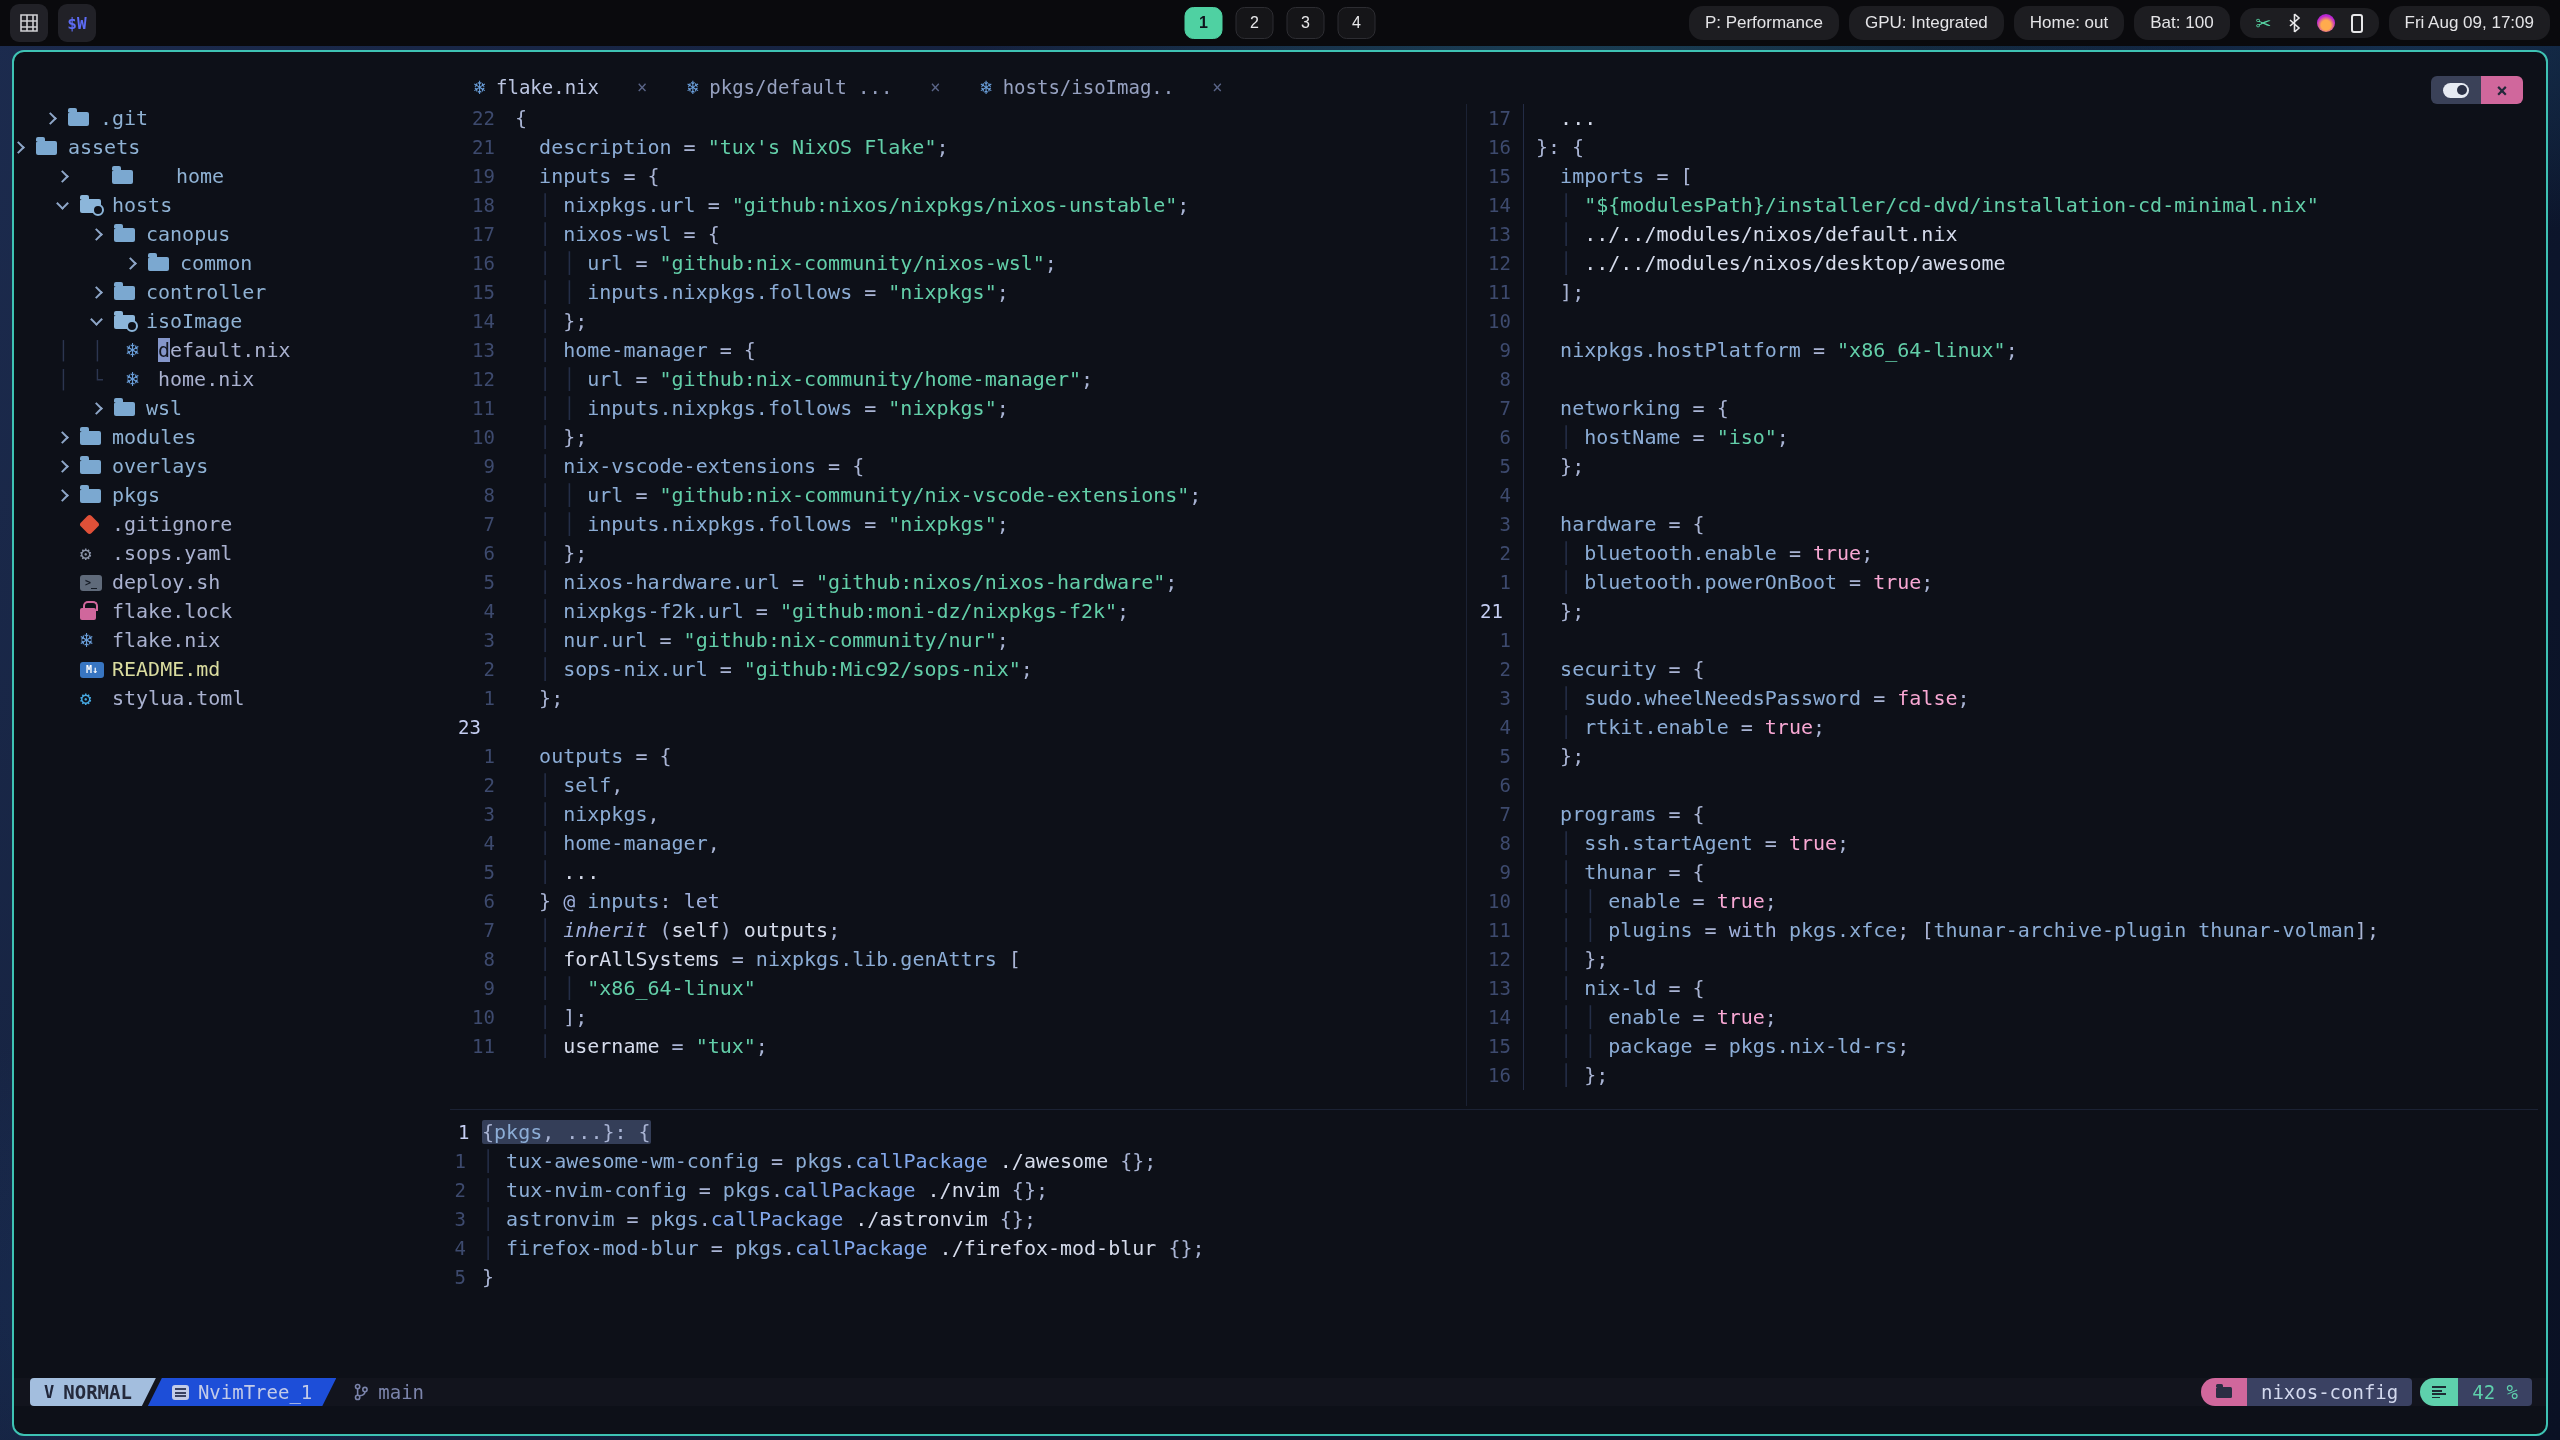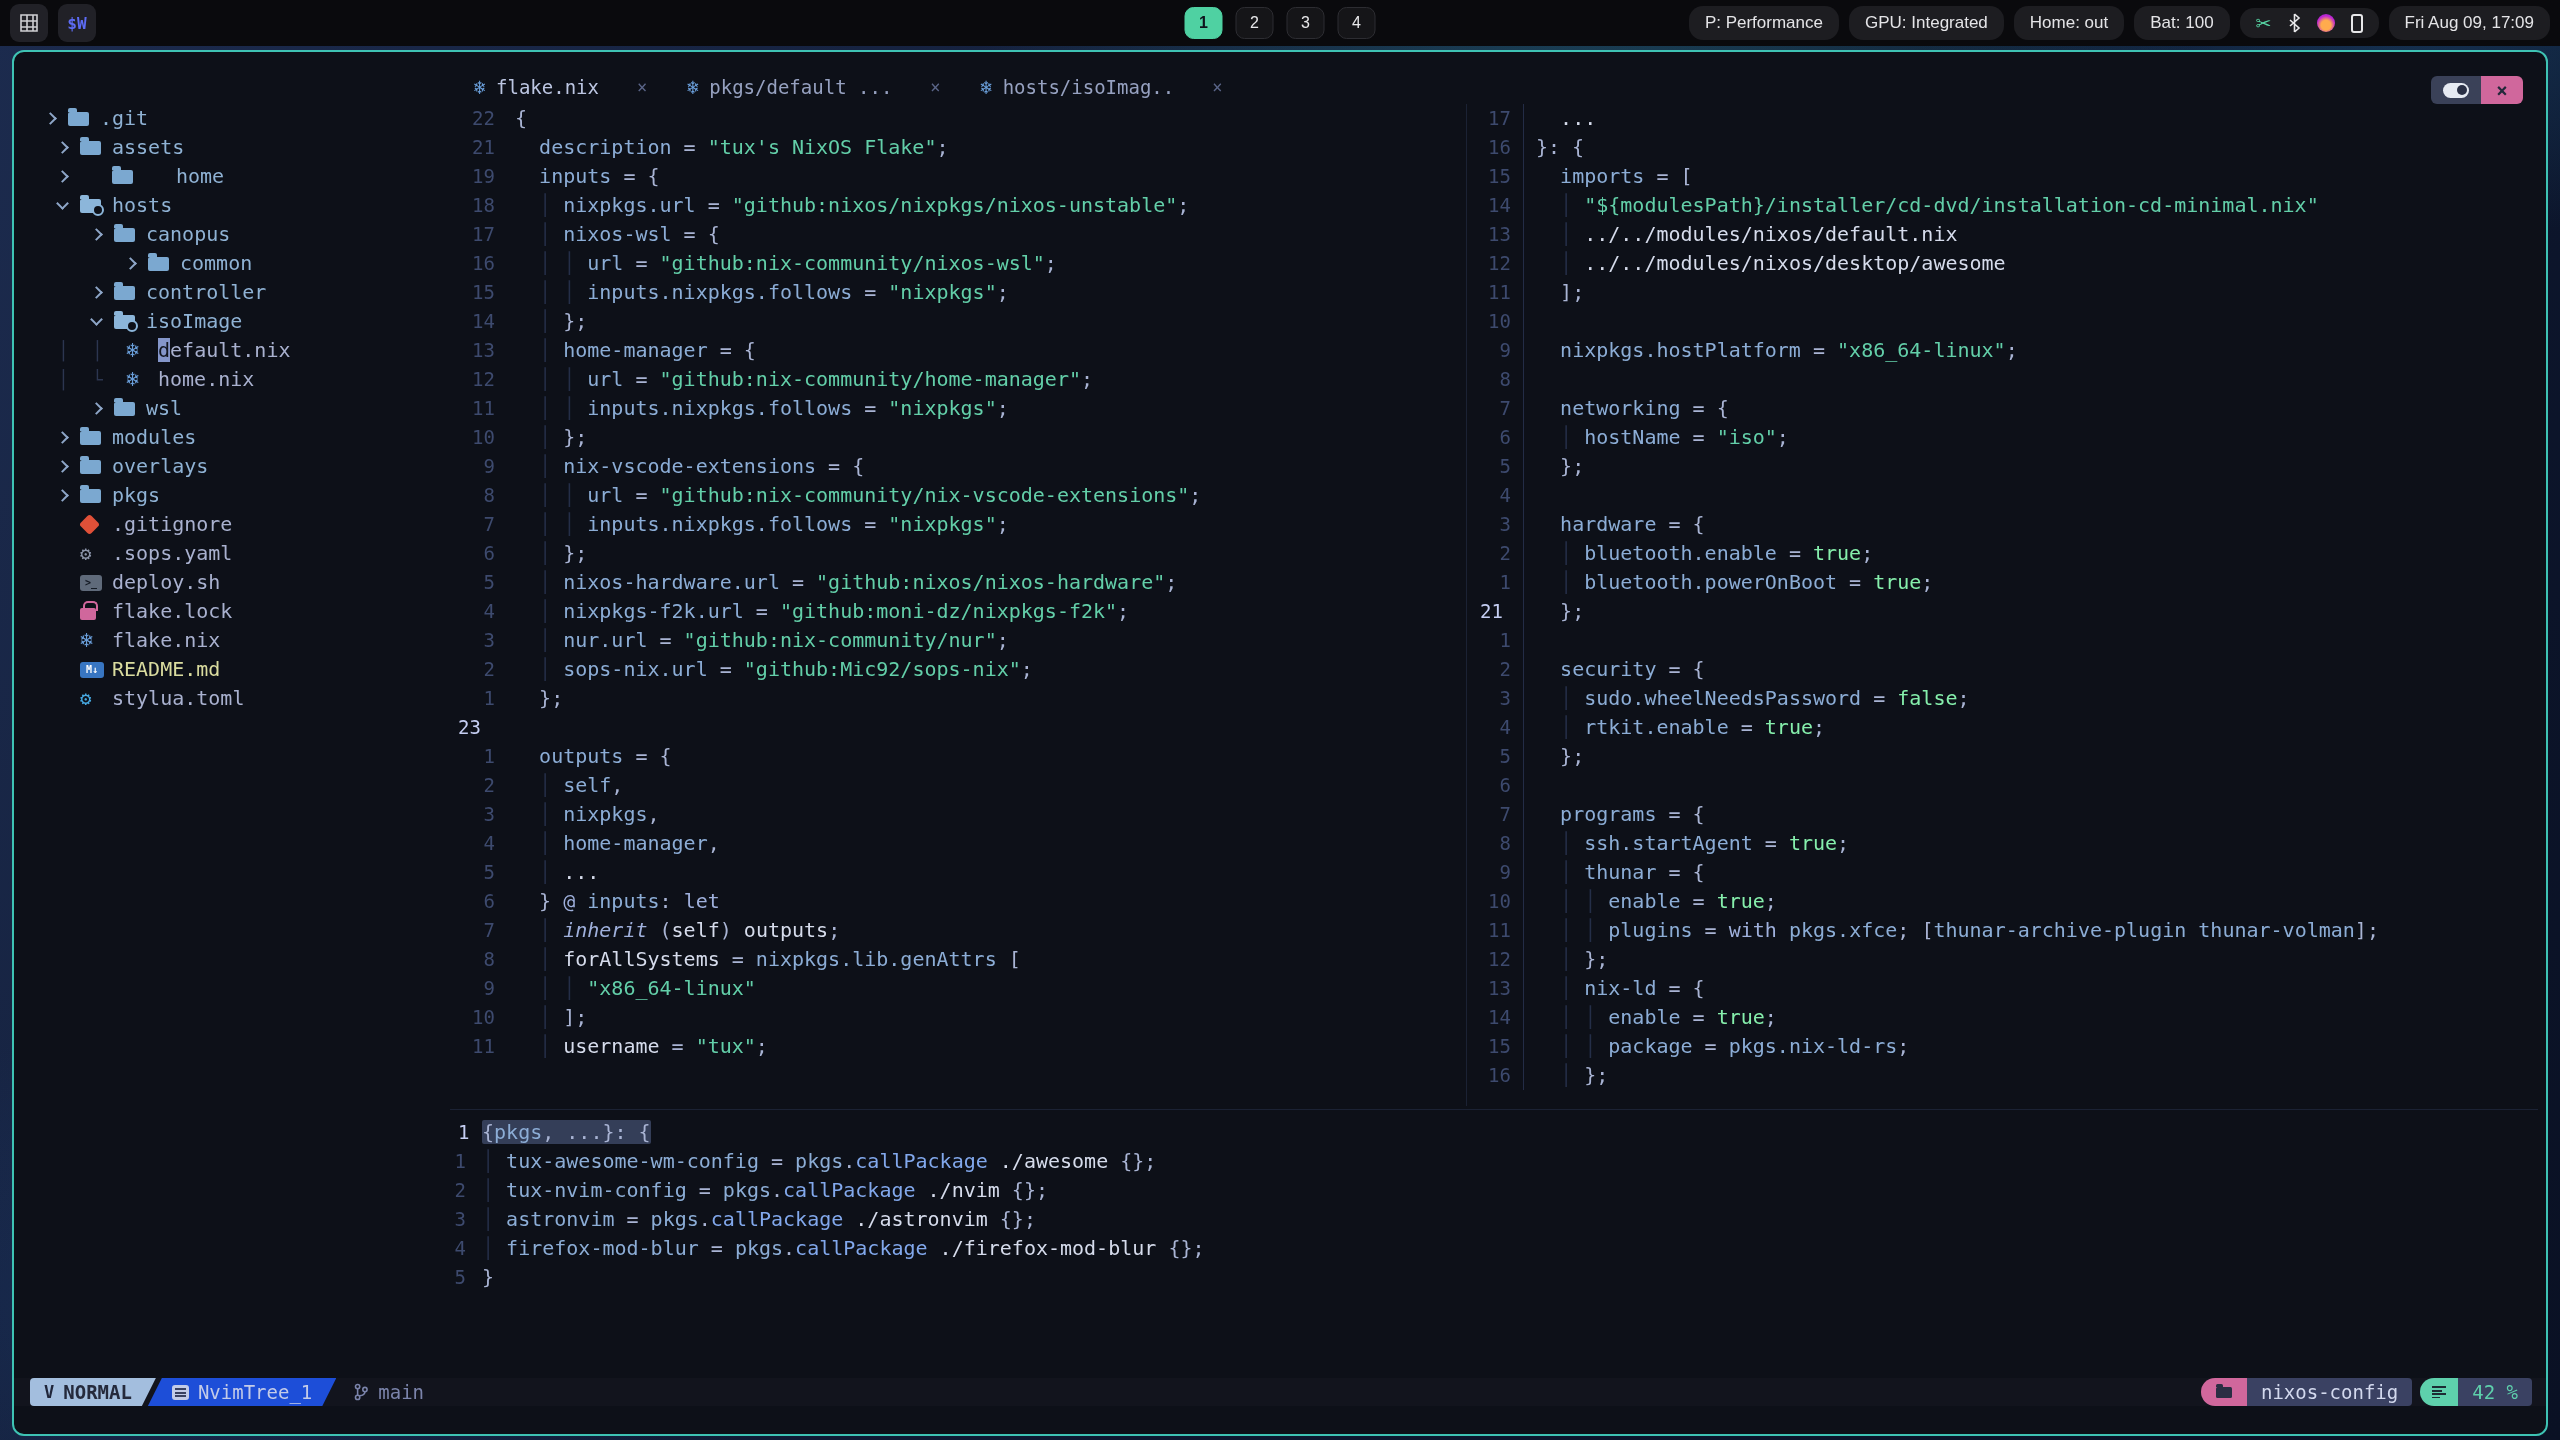--- a/index.html
+++ b/index.html
@@ -81,21 +81,21 @@
 .ln.cur{text-align:left;padding-left:8px;color:#c5cef2}
 .pane-main .ct,.pane-bottom .ct{padding-left:8px}
 .pane-right .ct{padding-left:12px}
 .ct{flex:1}
 .tk-pn{color:#a9b4d4}
 .tk-id{color:#8cadd6}
 .tk-st{color:#63cfa9}
 .tk-tx{color:#d6dcec}
 .tk-kw{color:#9fb0dc}
 .tk-kwi{color:#9fb0dc;font-style:italic}
-.tk-bo{color:#86efac}
+.tk-bo{color:#f9a8d4}
 .tk-fn{color:#82a8ec}
 .tk-ig{color:#242e48}
 .hlline{background:#343e58;border-radius:2px}
 .vsep{position:absolute;left:1452px;top:52px;width:1px;height:1002px;background:#1b2234}
 .hsep{position:absolute;left:436px;top:1057px;width:2088px;height:1px;background:#1b2234}
 
 .statusbar{position:absolute;left:0;bottom:28px;width:100%;height:28px;background:#12141d;display:flex;align-items:center;justify-content:space-between;font-size:19px}
 .sb-left{display:flex;align-items:center;height:28px;padding-left:16px}
 .seg{height:28px;display:flex;align-items:center;gap:9px;padding:0 24px 0 14px}
 .seg-mode{background:#a3bede;color:#252a3c;font-weight:bold;clip-path:polygon(0 0,100% 0,calc(100% - 14px) 100%,0 100%);border-radius:4px 0 0 4px}
@@ -189,21 +189,21 @@
   <div class="tree" id="tree">
       <div class="trow" style="padding-left: 32px;">
         <span class="aslot">
           <span class="chev closed"></span>
         </span>
         <span class="islot">
           <span class="ic-folder"></span>
         </span>
         <span class="lbl-folder">.git</span>
       </div>
-      <div class="trow" style="padding-left: 44px;">
+      <div class="trow" style="">
         <span class="aslot">
           <span class="chev closed"></span>
         </span>
         <span class="islot">
           <span class="ic-folder"></span>
         </span>
         <span class="lbl-folder">assets</span>
       </div>
       <div class="trow" style="padding-left: 44px; gap: 32px;">
         <span class="aslot">

